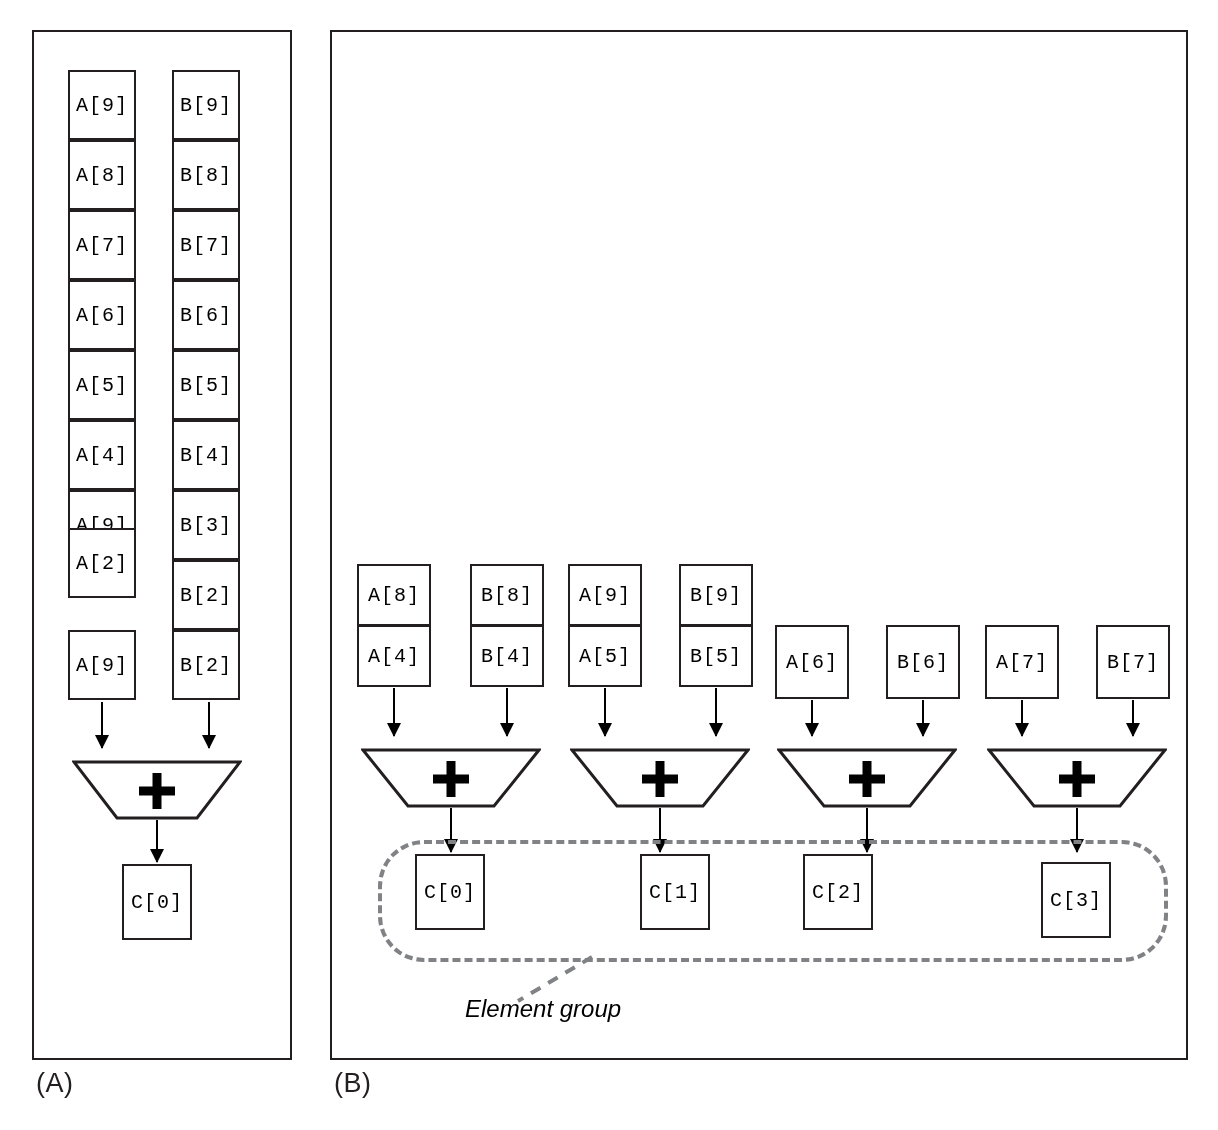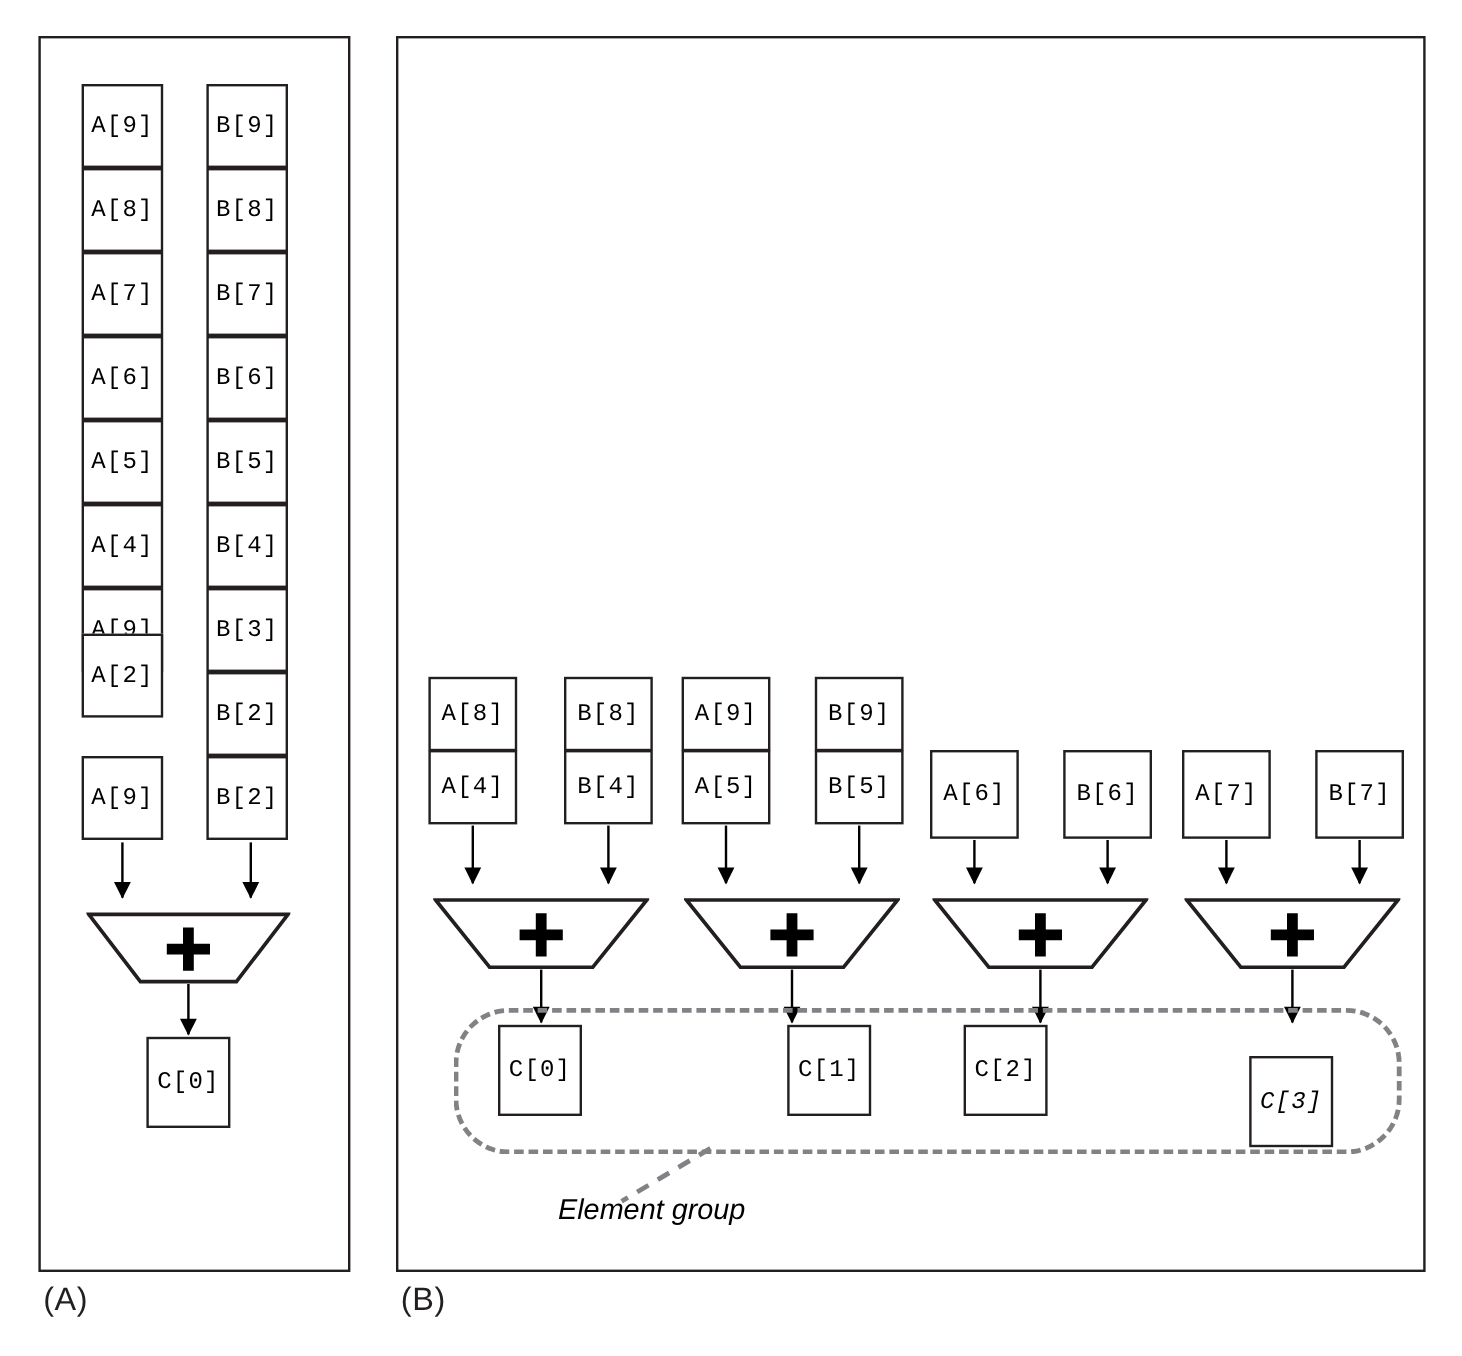--- a/index.html
+++ b/index.html
@@ -196,21 +196,21 @@
     <svg width="180" height="60" viewBox="0 0 180 60">
       <polygon points="2,2 178,2 133,58 47,58" fill="#ffffff" stroke="#231f20" stroke-width="3"></polygon>
       <g stroke="#000000" stroke-width="9" stroke-linecap="butt">
         <line x1="90" y1="13" x2="90" y2="49"></line>
         <line x1="72" y1="31" x2="108" y2="31"></line>
       </g>
     </svg>
   </div>
 
   <div class="arrow" style="left:659px; top:808px; height:44px;"></div>
-  <div class="cell c-cell" style="left:656px; top:854px;">C[1]</div>
+  <div class="cell c-cell" style="left:640px; top:854px;">C[1]</div>
 
   <div class="cell single-cell" style="left:775px; top:625px;">A[6]</div>
   <div class="cell single-cell" style="left:886px; top:625px;">B[6]</div>
 
   <div class="arrow" style="left:811px; top:700px; height:36px;"></div>
   <div class="arrow" style="left:922px; top:700px; height:36px;"></div>
 
   <div class="adder" style="left:777px; top:748px;">
     <svg width="180" height="60" viewBox="0 0 180 60">
       <polygon points="2,2 178,2 133,58 47,58" fill="#ffffff" stroke="#231f20" stroke-width="3"></polygon>
@@ -234,21 +234,21 @@
     <svg width="180" height="60" viewBox="0 0 180 60">
       <polygon points="2,2 178,2 133,58 47,58" fill="#ffffff" stroke="#231f20" stroke-width="3"></polygon>
       <g stroke="#000000" stroke-width="9" stroke-linecap="butt">
         <line x1="90" y1="13" x2="90" y2="49"></line>
         <line x1="72" y1="31" x2="108" y2="31"></line>
       </g>
     </svg>
   </div>
 
   <div class="arrow" style="left:1076px; top:808px; height:44px;"></div>
-  <div class="cell c-cell" style="left:1041px; top:880px;font-style:italic;">C[3]</div>
+  <div class="cell c-cell" style="left:1041px; top:862px;">C[3]</div>
 
   <div class="dashed-group" style="left:378px; top:840px; width:790px; height:122px;"></div>
 
   <div class="leader" style="left:510px; top:955px;">
     <svg width="90" height="50" viewBox="0 0 90 50">
       <line x1="82" y1="2" x2="8" y2="46" stroke="#808285" stroke-width="4" stroke-dasharray="11,9"></line>
     </svg>
   </div>
 
   <div class="group-label" style="left:465px; top:995px;">Element group</div>

